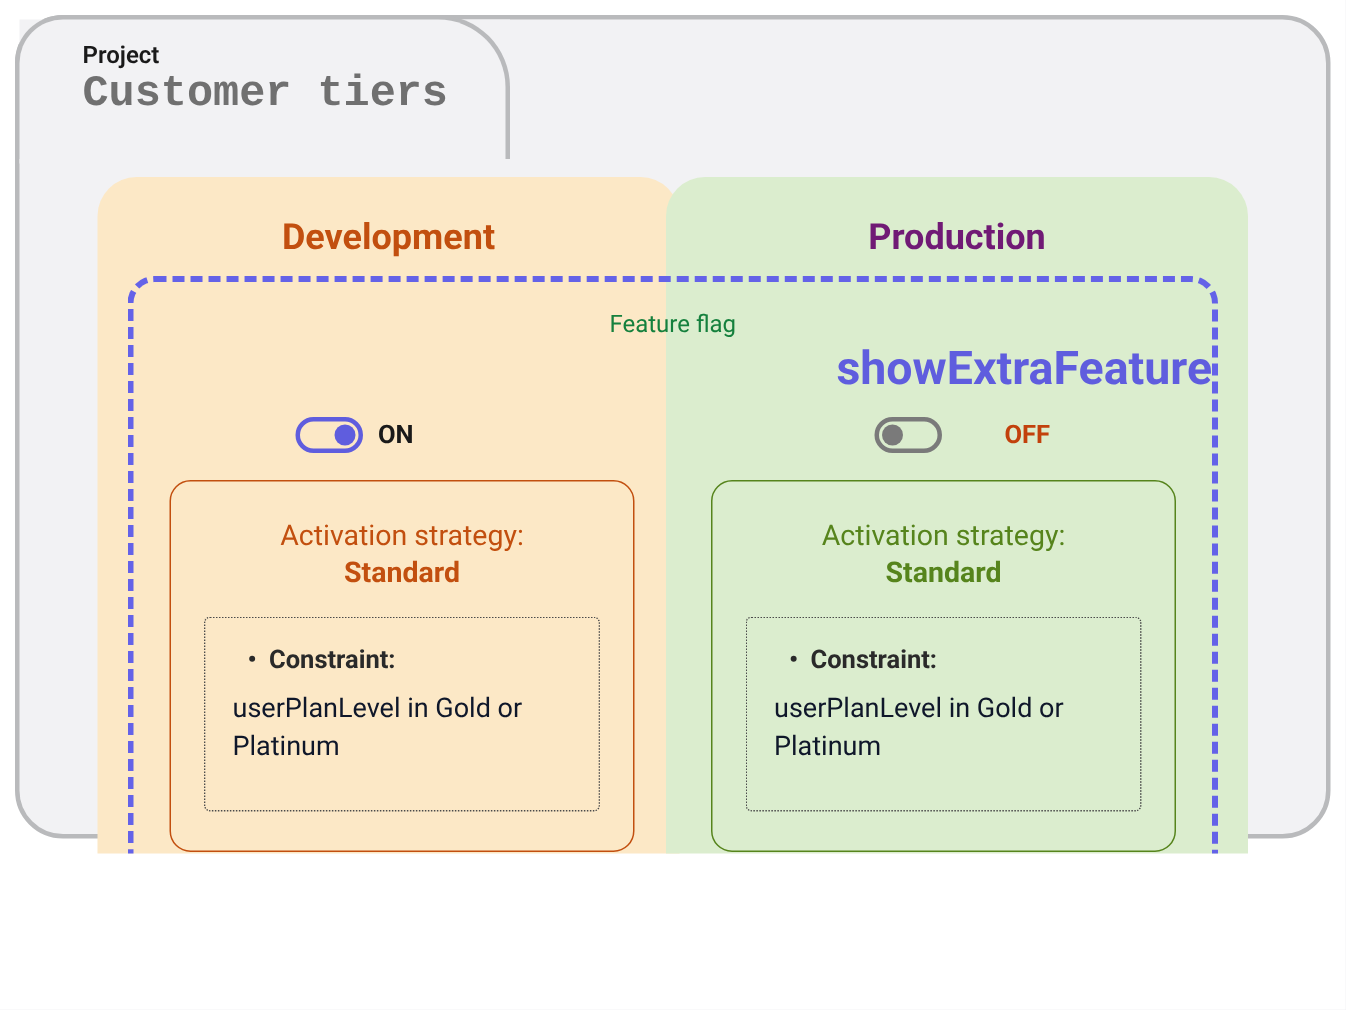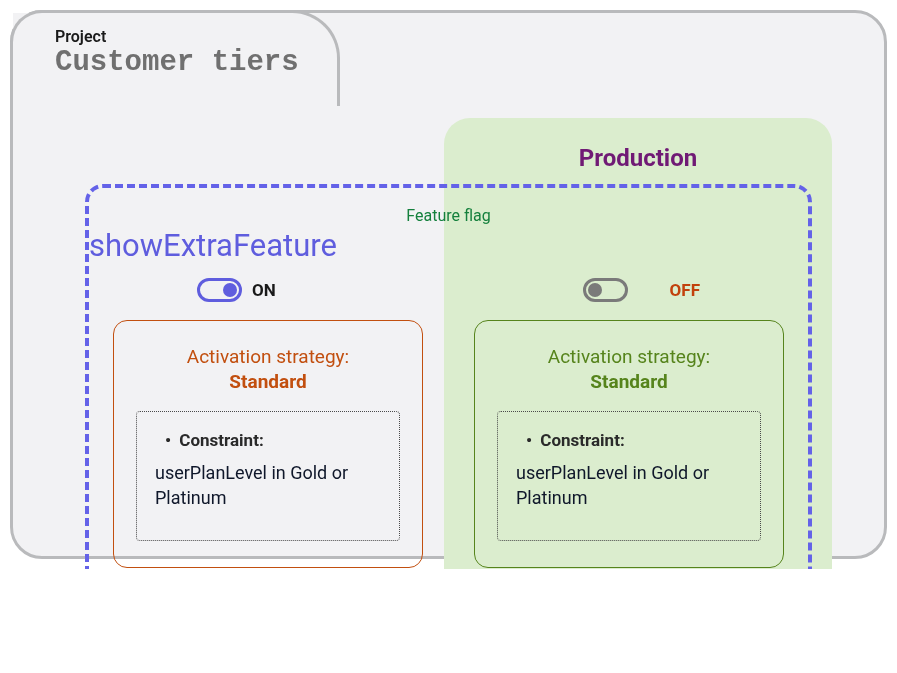--- a/index.html
+++ b/index.html
@@ -119,23 +119,23 @@
     }
     
     .feature-flag-label {
       text-align: center;
       font-size: 16px;
       color: #15803d;
       margin-bottom: 2px;
     }
     
     .feature-flag-name {
-      text-align: left;
+      text-align: right;
       font-size: 31px;
-      font-weight: 400;
+      font-weight: 700;
       color: #5f5dde;
       margin-bottom: 14px;
     }
     
     .toggle-row {
       display: flex;
       justify-content: space-between;
       padding: 0 108px;
       margin-bottom: 18px;
     }
@@ -287,20 +287,23 @@
 
   <div class="tab-mask"></div>
 
   <div class="project-tab">
     <div class="project-label">Project</div>
     <div class="project-name">Customer tiers</div>
   </div>
 
   <div class="content-area">
 
+    <div class="env-box env-development">
+      <div class="env-title">Development</div>
+    </div>
 
     <div class="env-box env-production">
       <div class="env-title">Production</div>
     </div>
 
     <div class="feature-flag-box">
       <div class="feature-flag-label">Feature flag</div>
       <div class="feature-flag-name">showExtraFeature</div>
 
       <div class="toggle-row">

